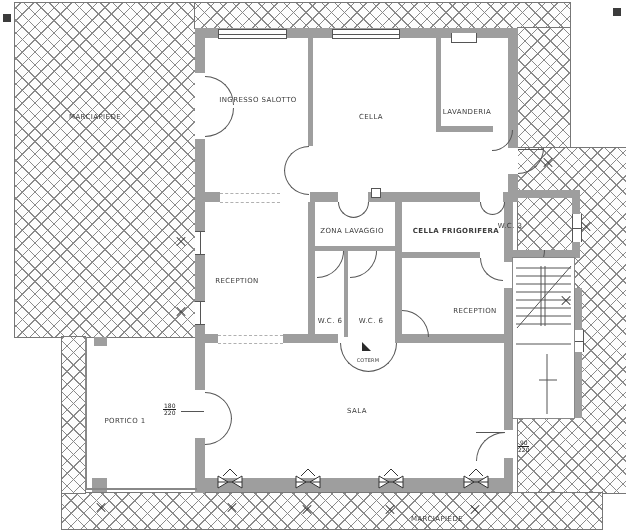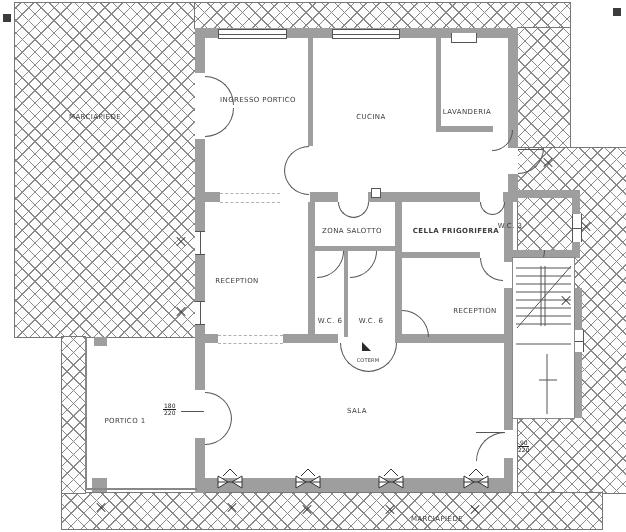--- a/index.html
+++ b/index.html
@@ -212,24 +212,24 @@
     <div class="top">180</div>
     <div>220</div>
   </div>
   <div class="leaf" style="left:181px;top:411px;width:23px;height:1px;"></div>
   <div class="dim" style="left:518px;top:440px;">
     <div class="top">90</div>
     <div>220</div>
   </div>
 
   <div class="lbl" style="left:95px;top:117px;">MARCIAPIEDE</div>
-  <div class="lbl" style="left:258px;top:100px;">INGRESSO PORTICO</div>
-  <div class="lbl" style="left:371px;top:117px;">CUCINA</div>
+  <div class="lbl" style="left:258px;top:100px;">INGRESSO SALOTTO</div>
+  <div class="lbl" style="left:371px;top:117px;">CELLA</div>
   <div class="lbl" style="left:467px;top:92px;margin-top:20px;">LAVANDERIA</div>
-  <div class="lbl" style="left:352px;top:231px;">ZONA SALOTTO</div>
+  <div class="lbl" style="left:352px;top:231px;">ZONA LAVAGGIO</div>
   <div class="lbl" style="left:456px;top:231px;font-weight:bold;">CELLA FRIGORIFERA</div>
   <div class="lbl" style="left:510px;top:226px;">W.C. 3</div>
   <div class="lbl" style="left:237px;top:281px;">RECEPTION</div>
   <div class="lbl" style="left:330px;top:321px;">W.C. 6</div>
   <div class="lbl" style="left:371px;top:321px;">W.C. 6</div>
   <div class="lbl" style="left:475px;top:311px;">RECEPTION</div>
   <div class="lbl" style="left:357px;top:411px;">SALA</div>
   <div class="lbl" style="left:125px;top:421px;text-align:center;">PORTICO 1</div>
   <div class="lbl" style="left:437px;top:519px;">MARCIAPIEDE</div>
   <div class="lbl tiny" style="left:368px;top:360px;">COTERM</div>

